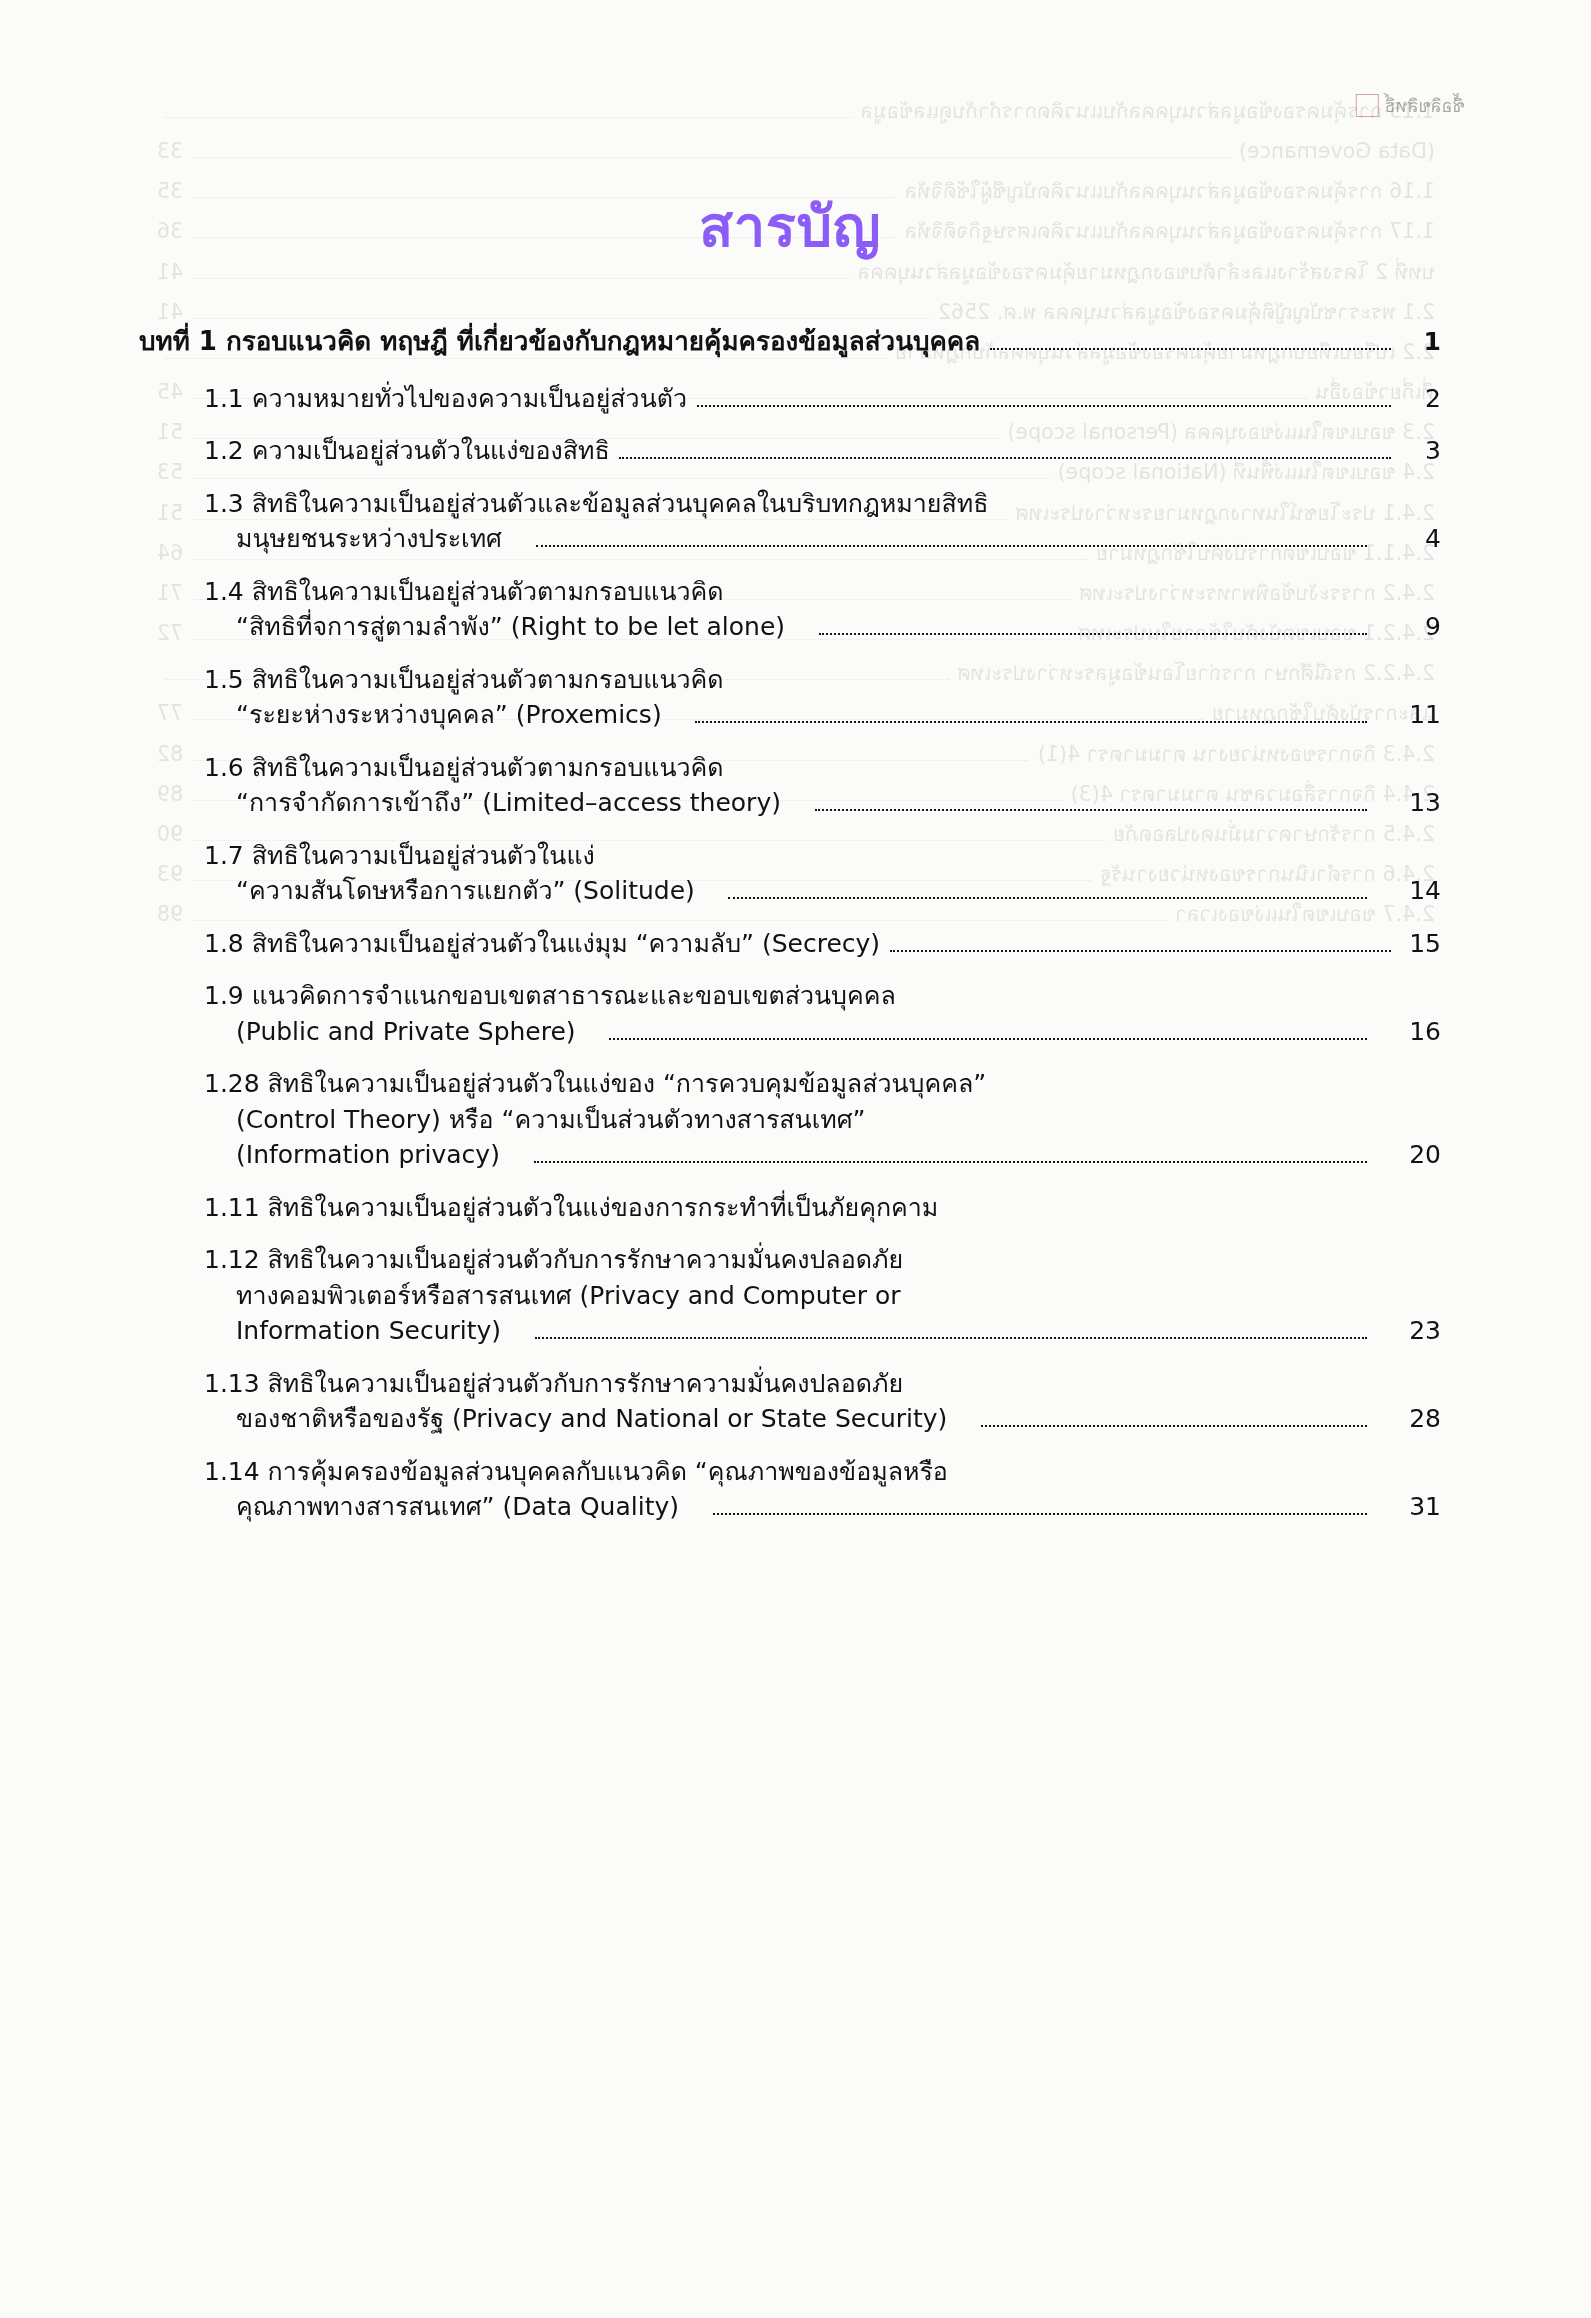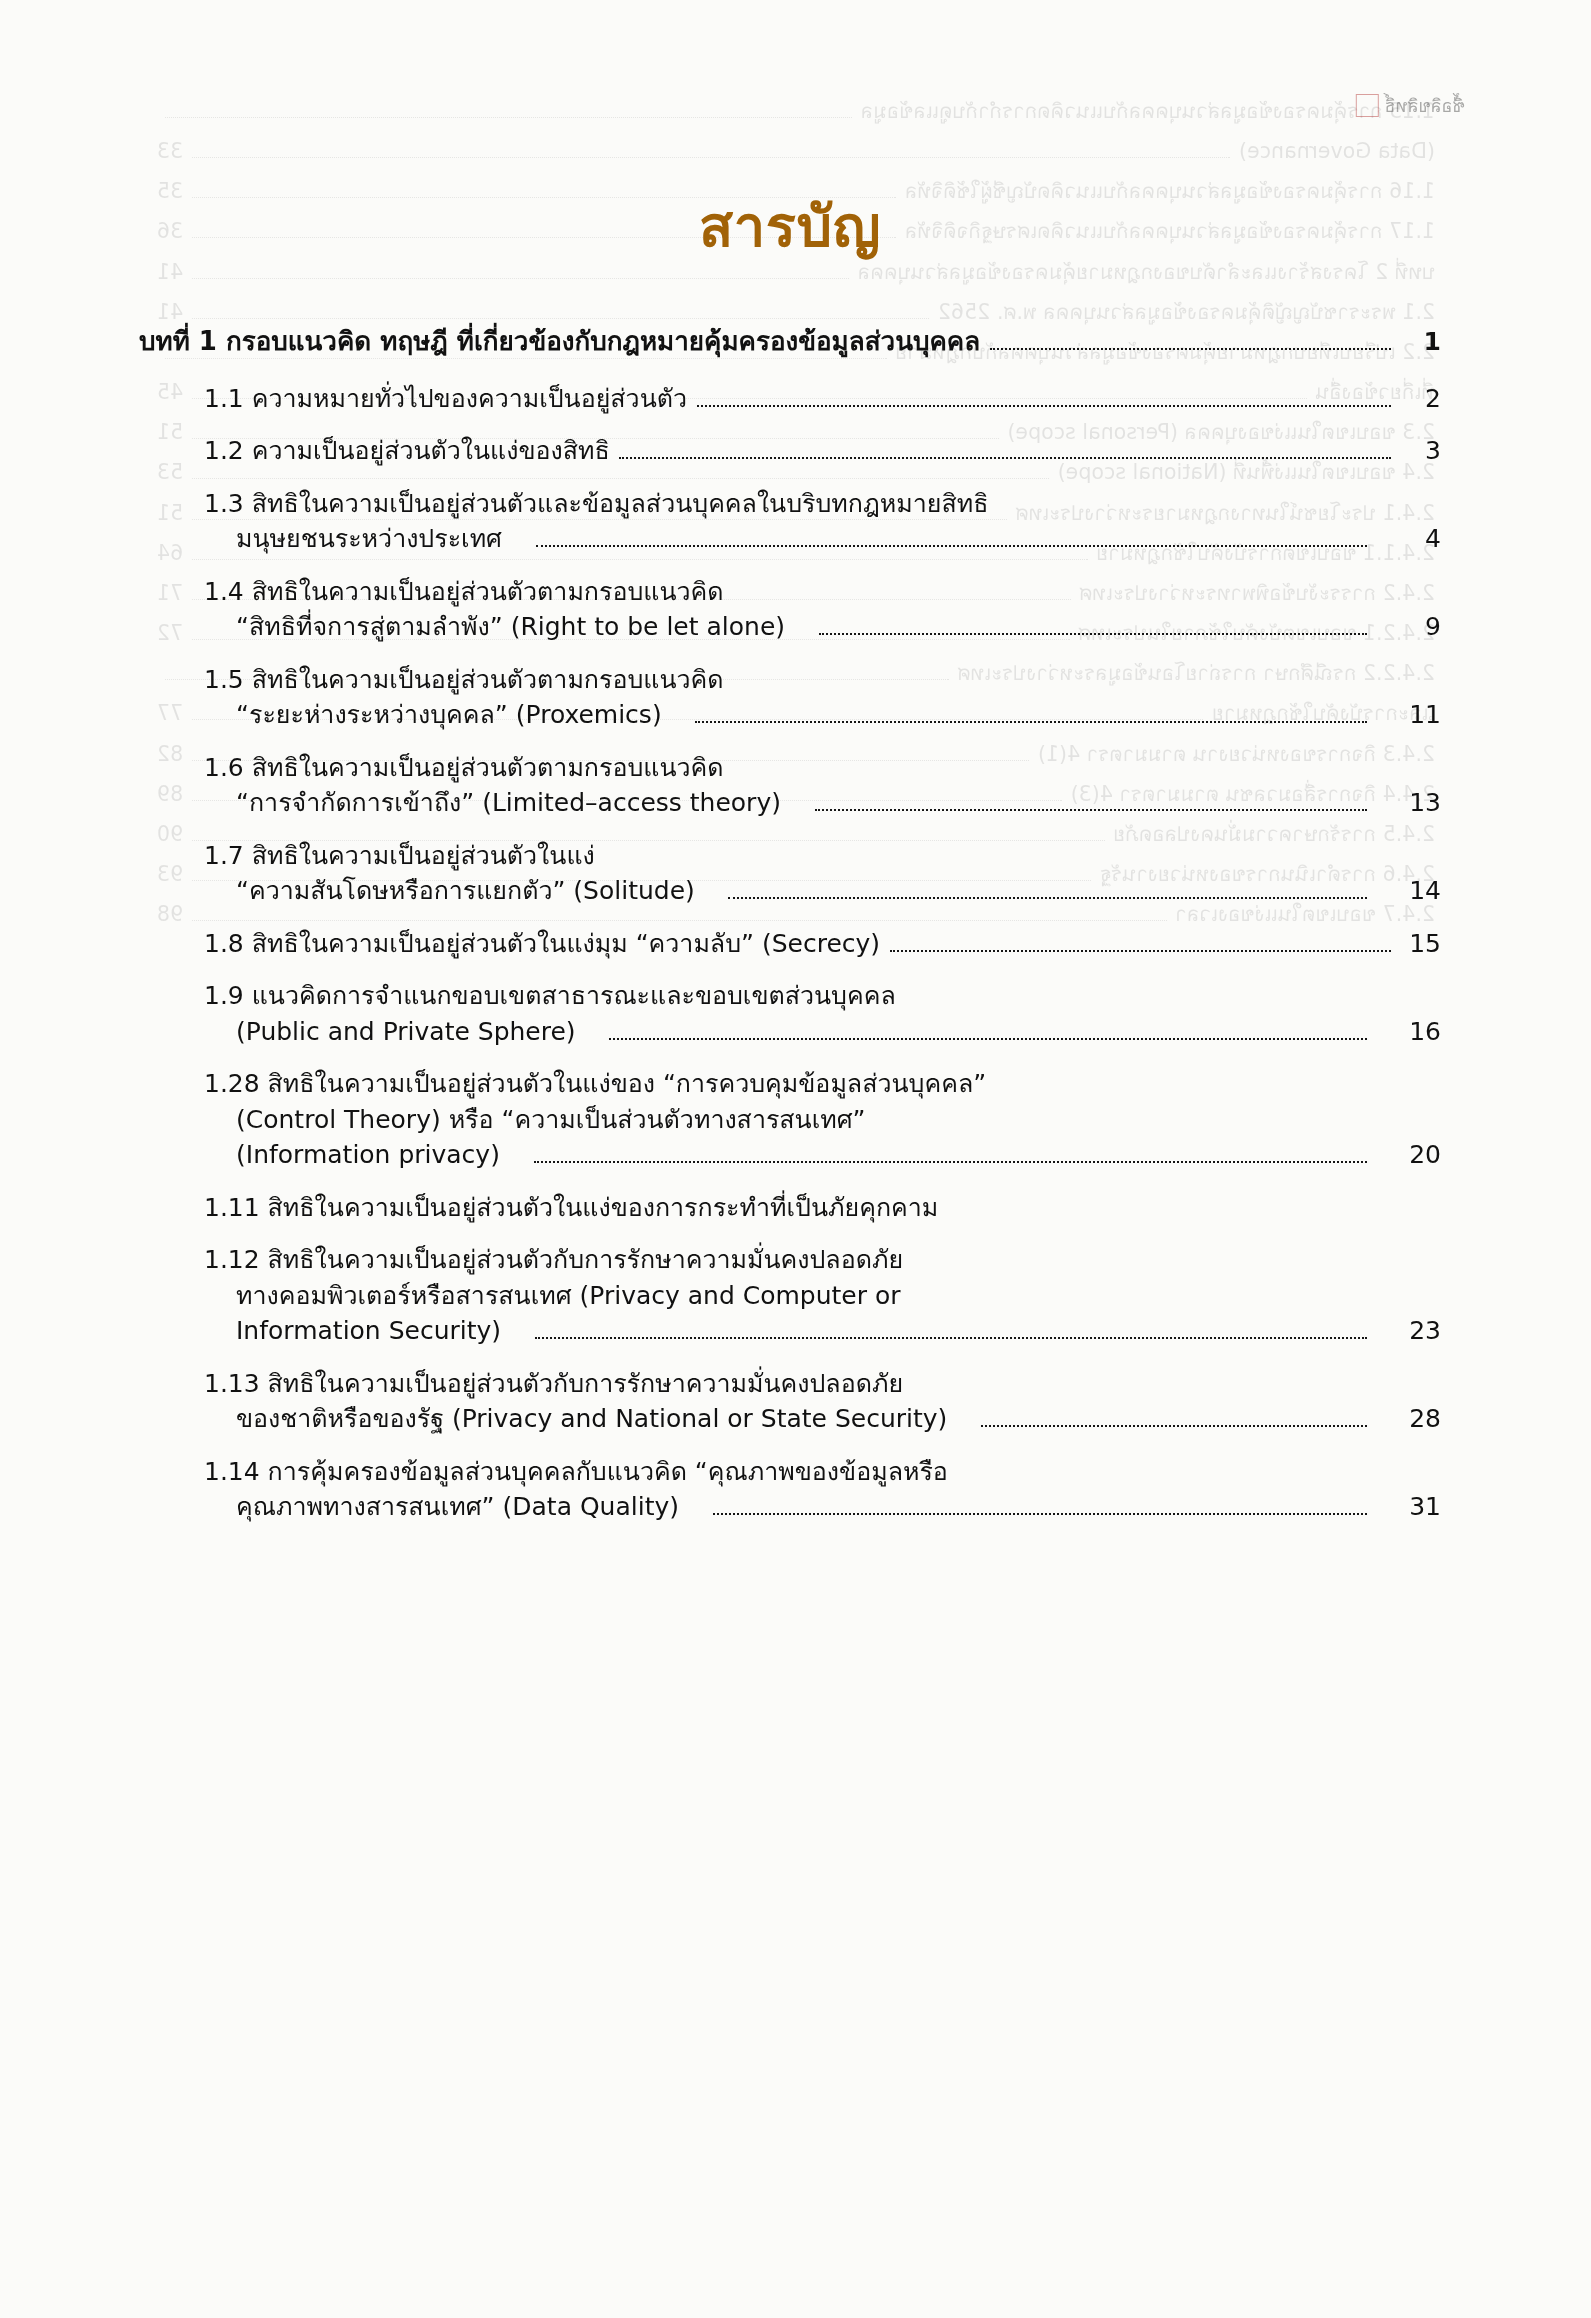--- a/index.html
+++ b/index.html
@@ -81,21 +81,21 @@
     top: 0;
     padding: 182px 151px 0 139px;
   }
 
   h1.doc-title {
     font-size: 56px;
     font-weight: 700;
     text-align: center;
     margin: 0 0 52px 0;
     letter-spacing: 0.6px;
-    color: #a16207;
+    color: #8b5cf6;
   }
 
   .toc {
     font-size: 0;
   }
 
   .entry {
     margin-bottom: 17px;
   }
   .line {

